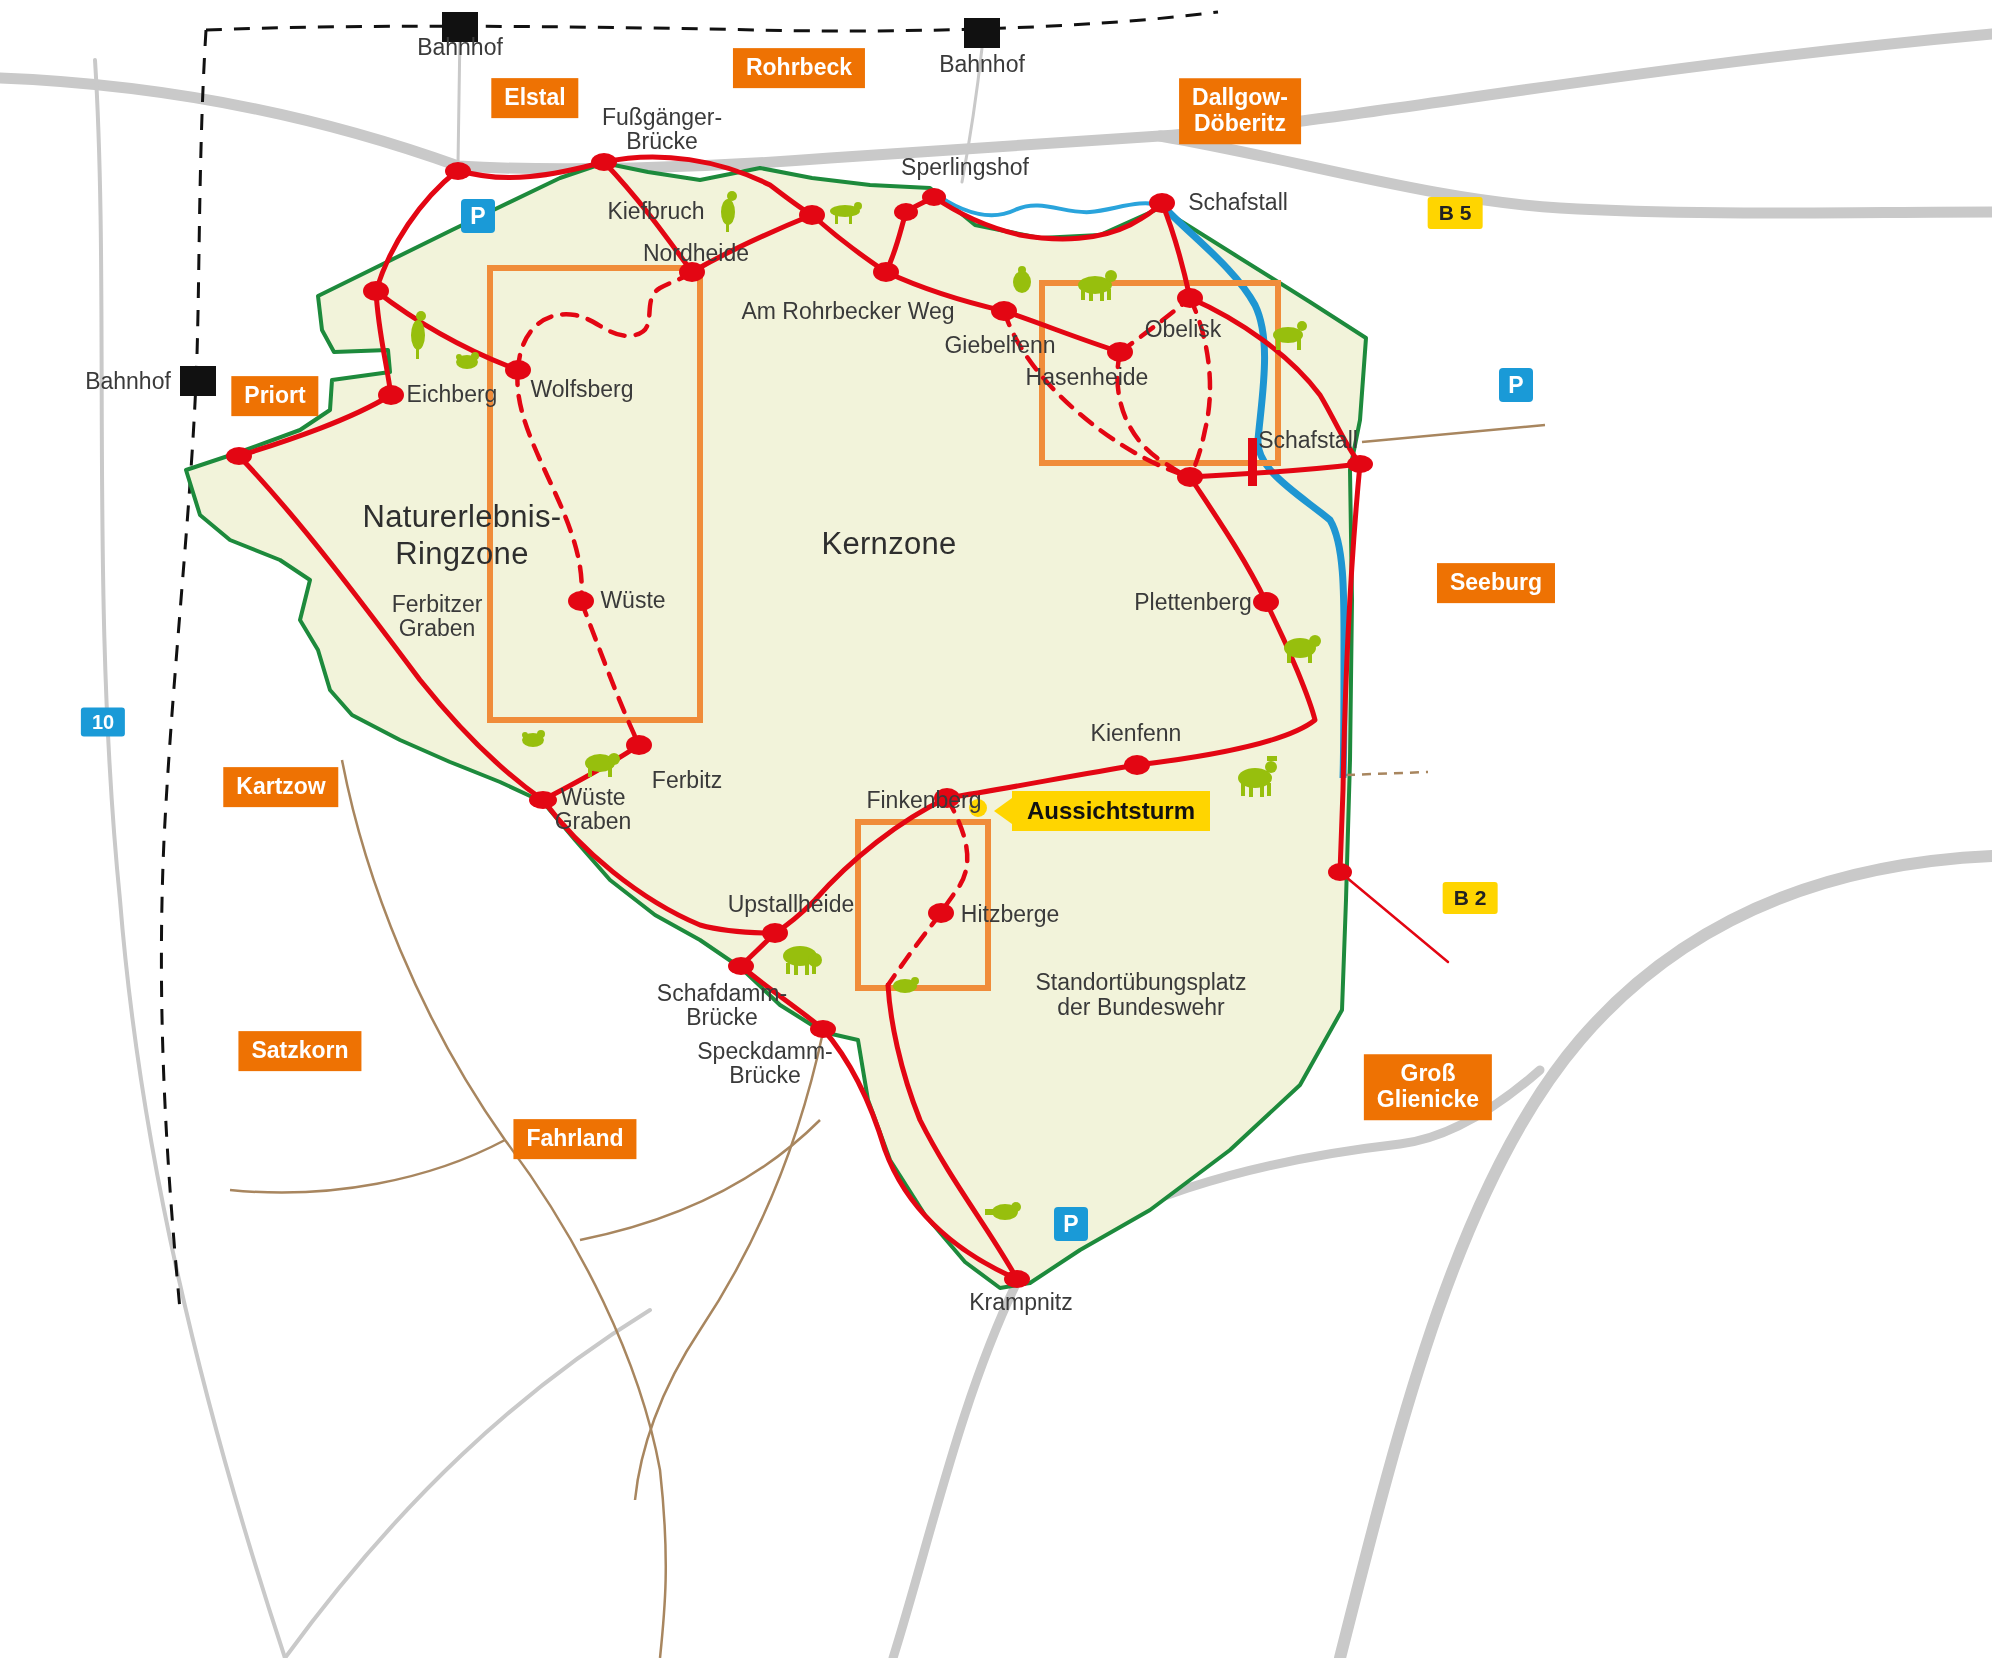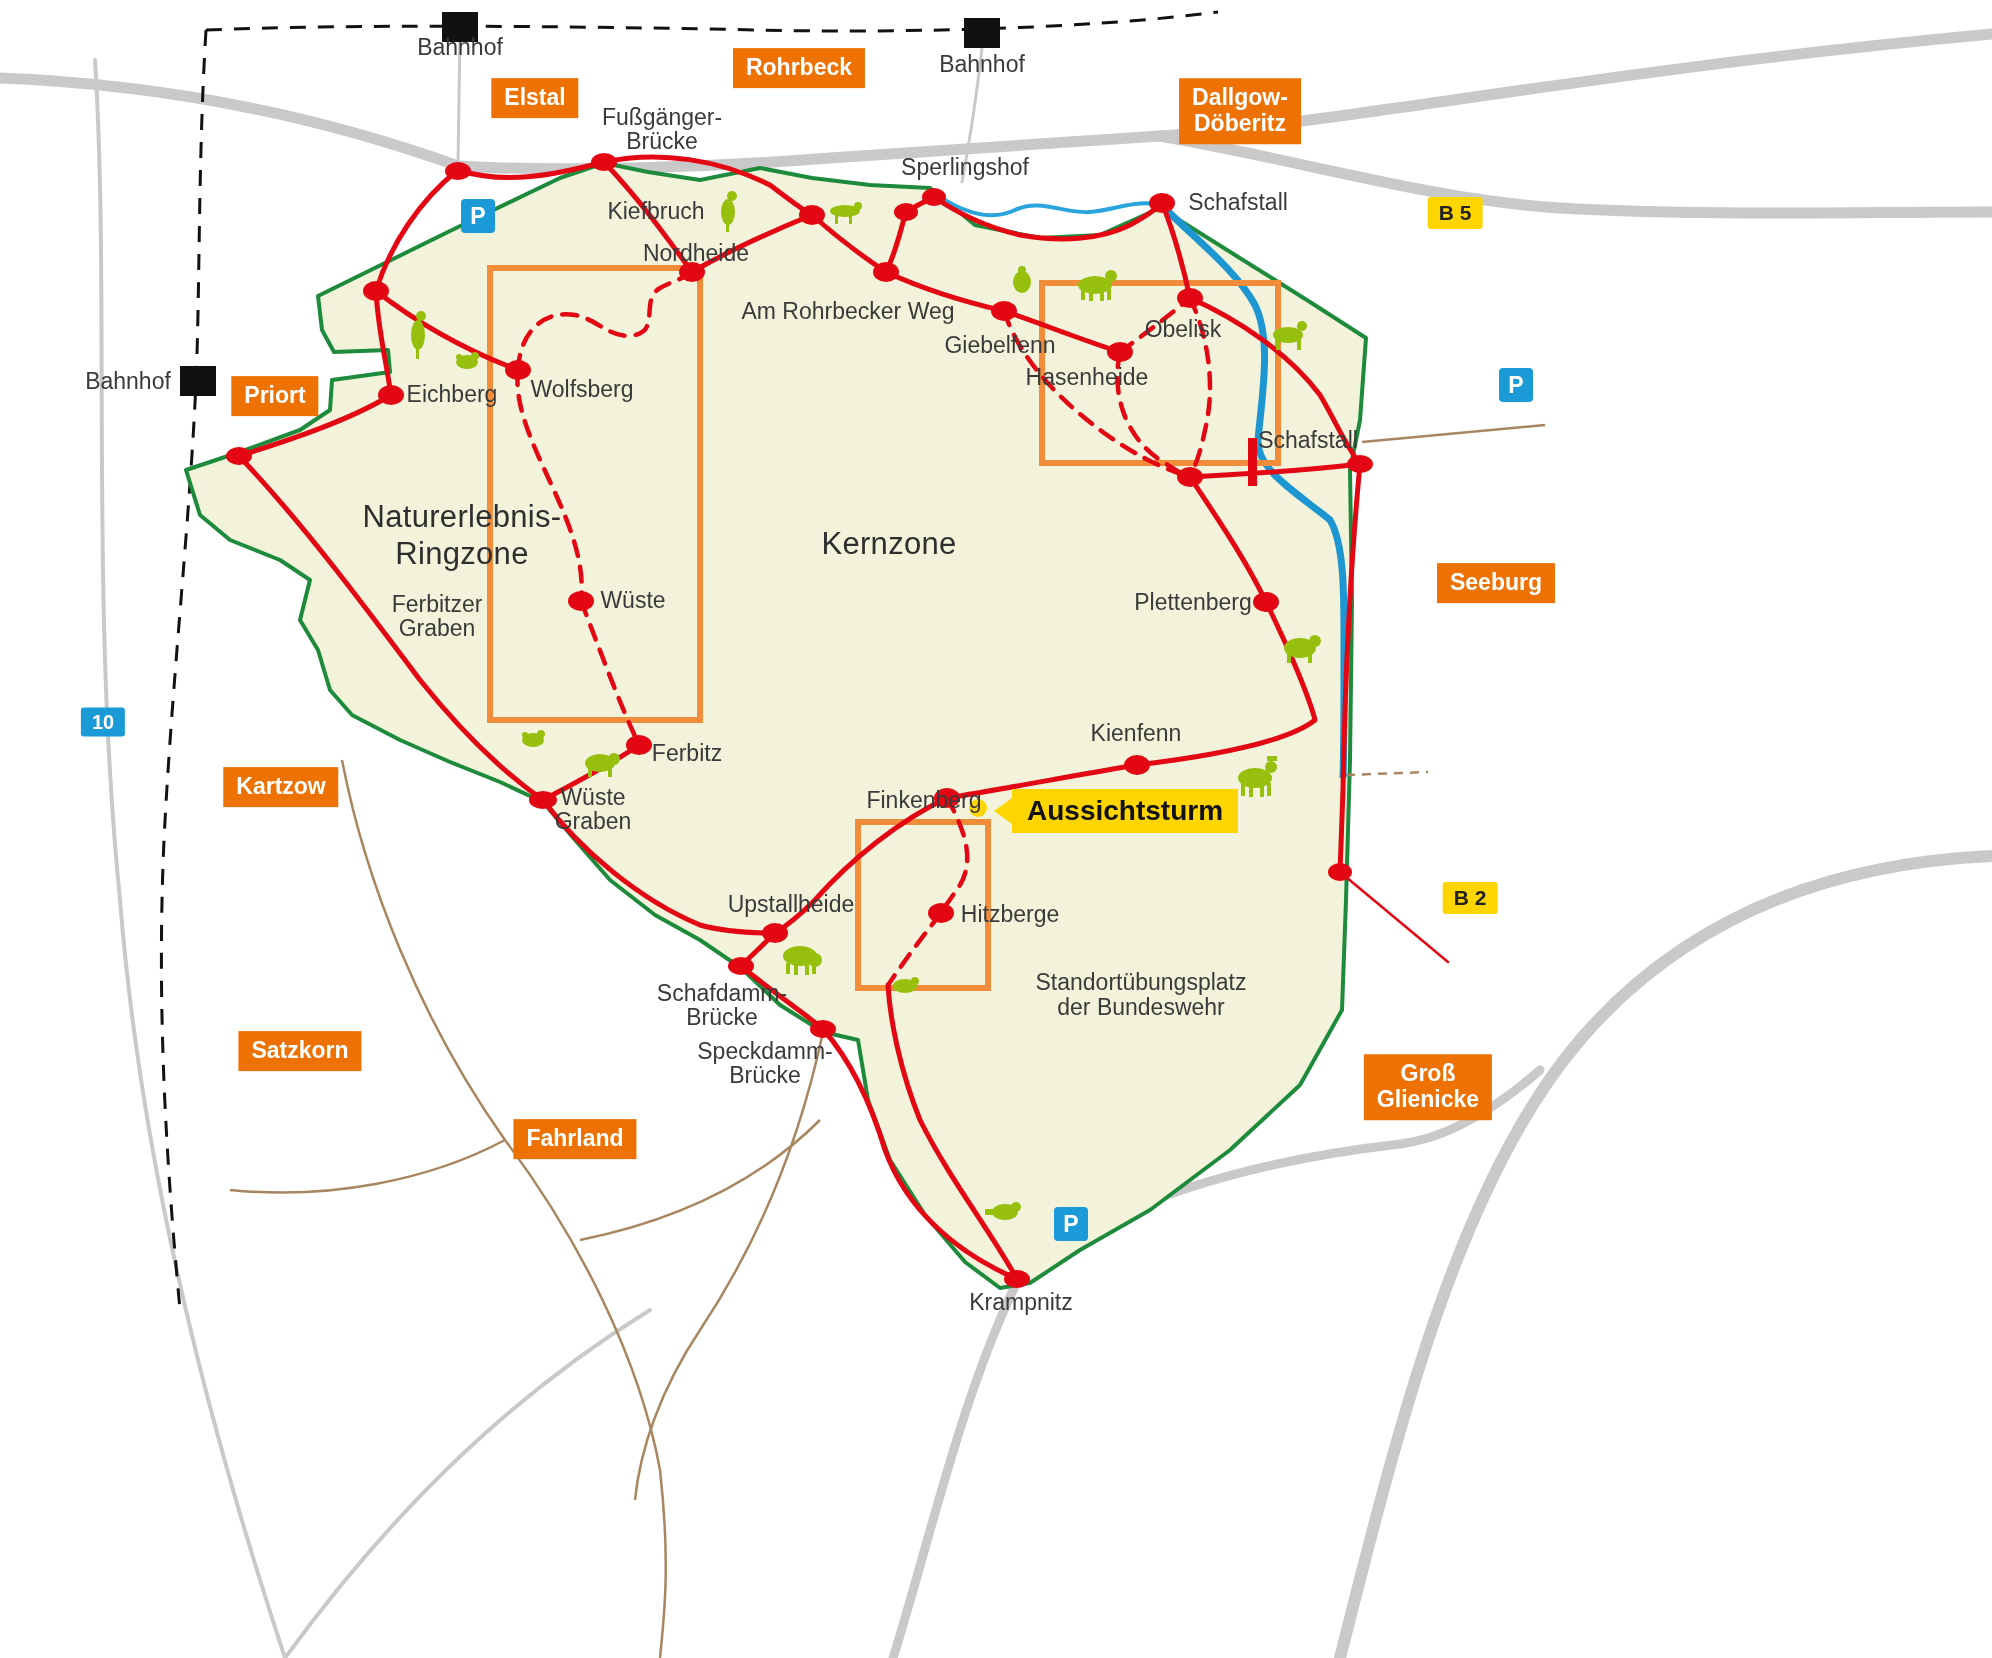--- a/index.html
+++ b/index.html
@@ -13,21 +13,21 @@
         font-weight:bold;font-size:23px;padding:7px 13px;text-align:center;line-height:1.12;
         white-space:nowrap;}
   .badge{position:absolute;transform:translate(-50%,-50%);font-weight:bold;white-space:nowrap;}
   .badge.p{background:#1a9ad7;color:#ffffff;width:34px;height:34px;line-height:34px;
            text-align:center;font-size:23px;border-radius:4px;padding:0;}
   .badge.road{background:#ffd500;color:#222222;padding:4px 11px;font-size:21px;border-radius:3px;}
   .badge.blue10{background:#1a9ad7;color:#ffffff;padding:3px 11px;font-size:20px;border-radius:3px;}
   .tower{position:absolute;transform:translate(0,-50%);display:flex;align-items:center;}
   .tower .tri{width:0;height:0;border-top:13px solid transparent;border-bottom:13px solid transparent;
               border-right:18px solid #ffd500;}
-  .tower .box{background:#ffd500;color:#111111;font-weight:bold;font-size:28px;padding:6px 15px;}
+  .tower .box{background:#ffd500;color:#111111;font-weight:bold;font-size:24px;padding:6px 15px;}
 </style>
 </head>
 <body>
 
 <div id="map">
 
 <svg id="art" width="1992" height="1658" viewBox="0 0 1992 1658">
 
   <g stroke="#c9c9c9" fill="none" stroke-linecap="round">
     <path d="M 0,78 C 180,85 330,120 458,166 C 560,172 700,168 830,158 C 950,150 1060,142 1160,136 C 1350,122 1600,70 1992,34" stroke-width="11"></path>
@@ -264,21 +264,21 @@
   <div class="lbl" style="left:1000px;top:345px">Giebelfenn</div>
   <div class="lbl" style="left:1183px;top:329px">Obelisk</div>
   <div class="lbl" style="left:1087px;top:377px">Hasenheide</div>
   <div class="lbl" style="left:1308px;top:440px">Schafstall</div>
   <div class="lbl" style="left:452px;top:394px">Eichberg</div>
   <div class="lbl" style="left:582px;top:389px">Wolfsberg</div>
   <div class="lbl" style="left:633px;top:600px">Wüste</div>
   <div class="lbl" style="left:437px;top:604px">Ferbitzer</div>
   <div class="lbl" style="left:437px;top:628px">Graben</div>
   <div class="lbl" style="left:1193px;top:602px">Plettenberg</div>
-  <div class="lbl" style="left:687px;top:753px">Ferbitz</div>
+  <div class="lbl" style="left:687px;top:780px">Ferbitz</div>
   <div class="lbl" style="left:593px;top:797px">Wüste</div>
   <div class="lbl" style="left:593px;top:821px">Graben</div>
   <div class="lbl" style="left:1136px;top:733px">Kienfenn</div>
   <div class="lbl" style="left:924px;top:800px">Finkenberg</div>
   <div class="lbl" style="left:791px;top:904px">Upstallheide</div>
   <div class="lbl" style="left:1010px;top:914px">Hitzberge</div>
   <div class="lbl" style="left:1021px;top:1302px">Krampnitz</div>
 
   <div class="town" style="left:535px;top:98px">Elstal</div>
   <div class="town" style="left:799px;top:68px">Rohrbeck</div>

